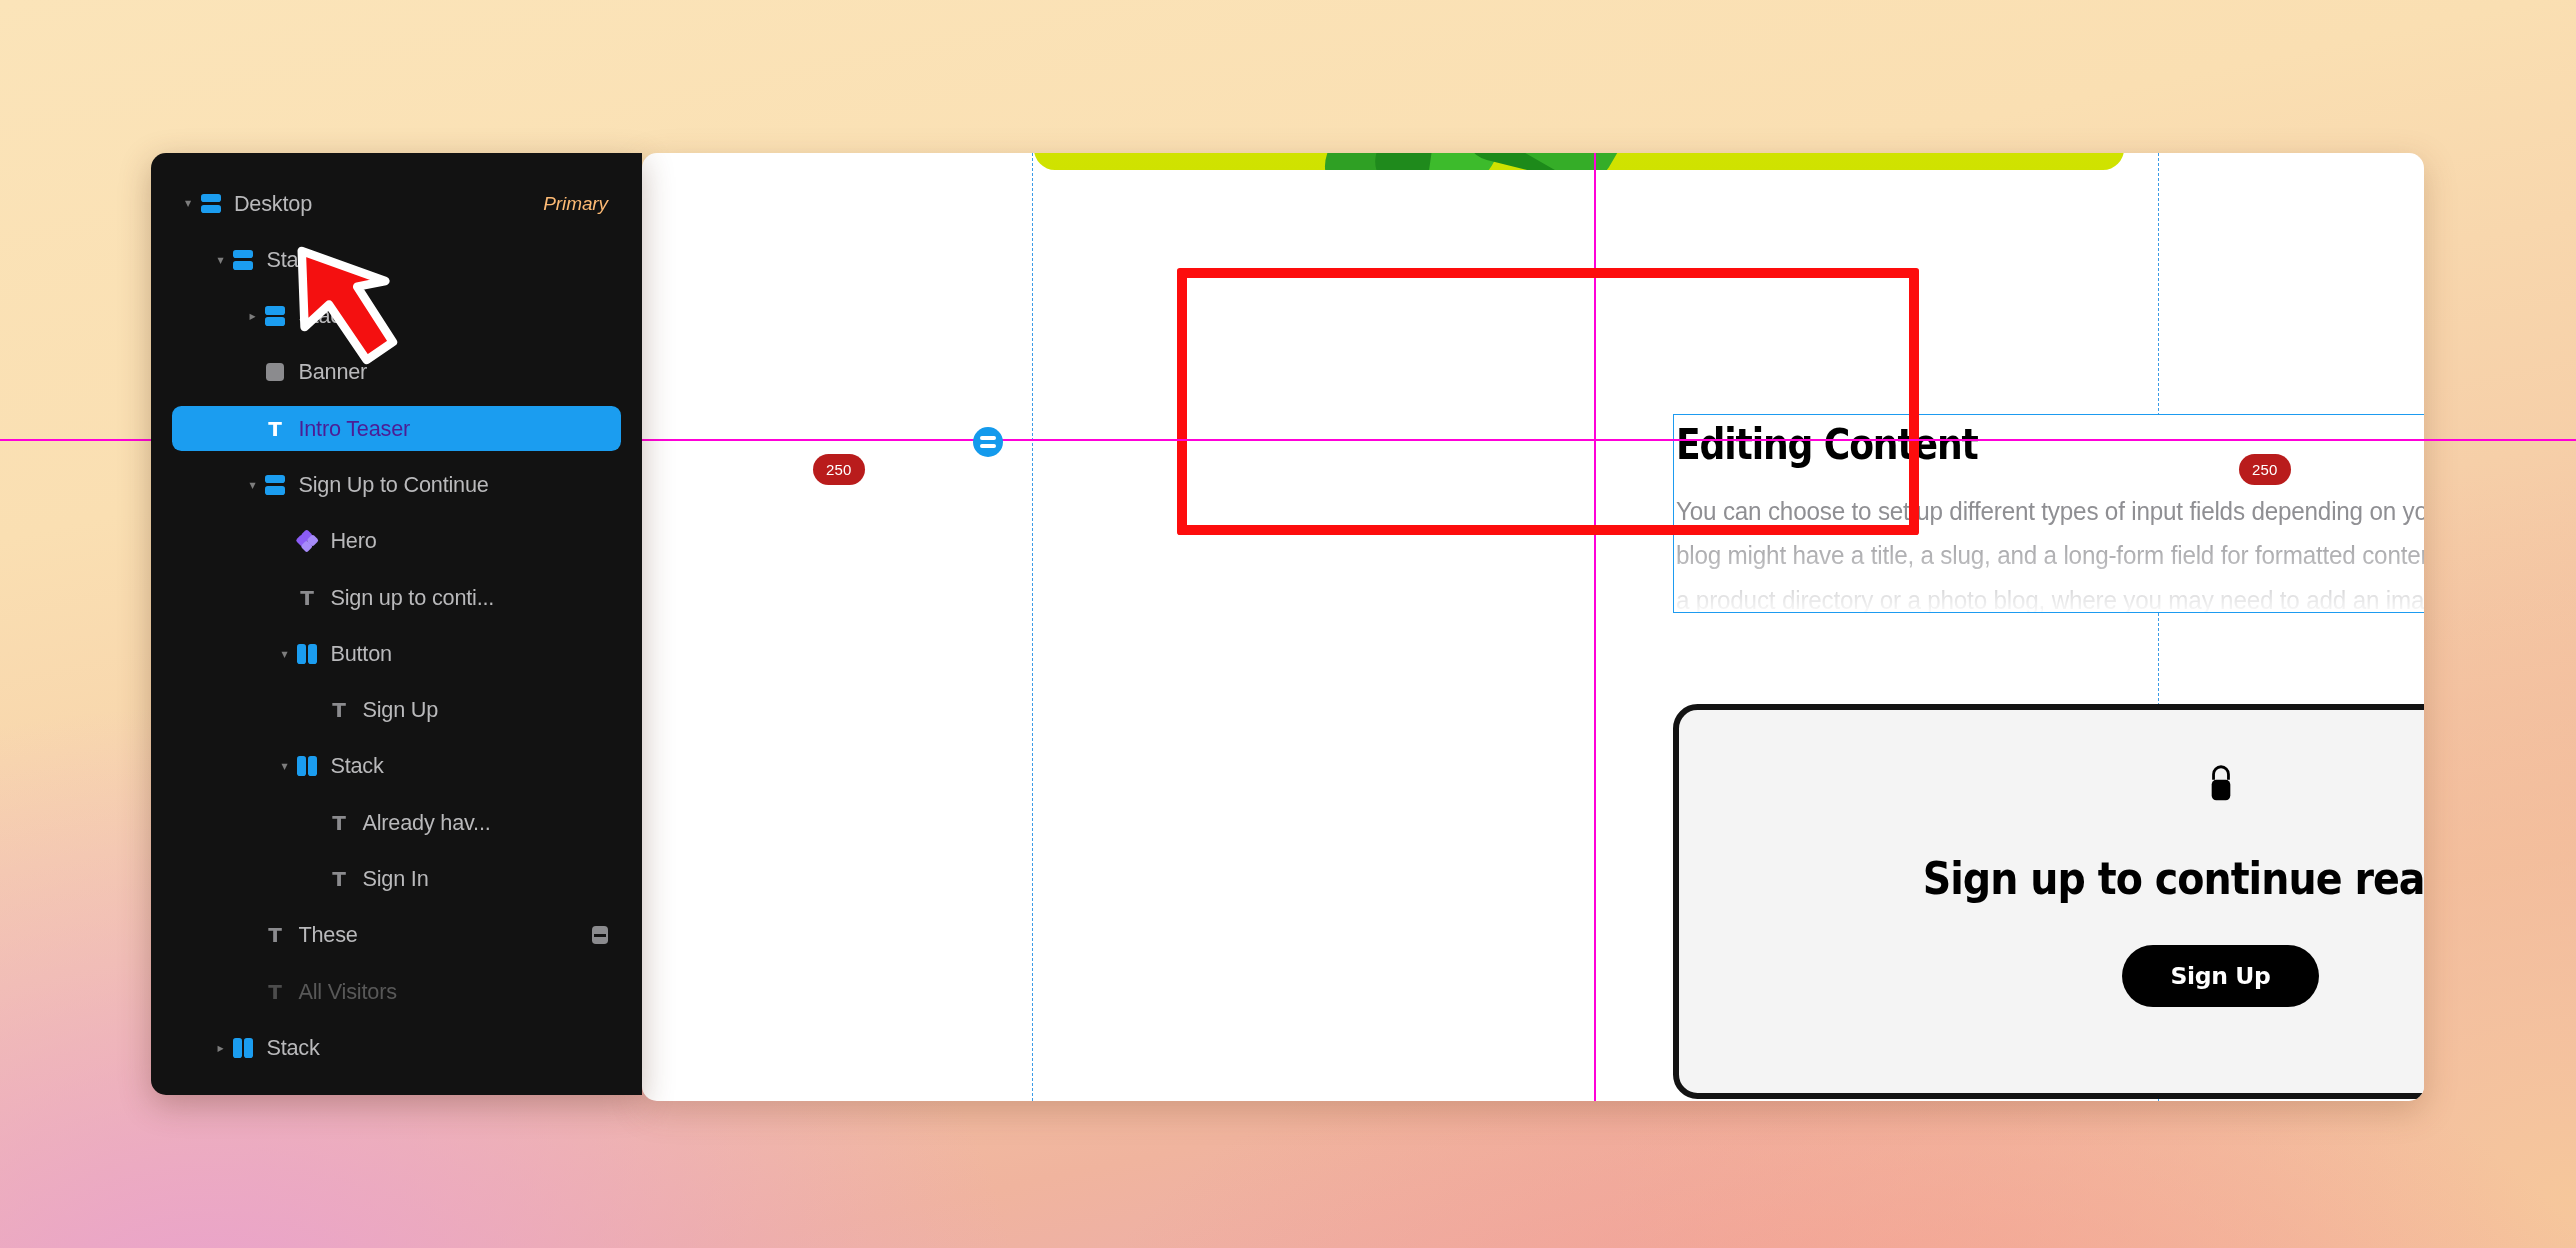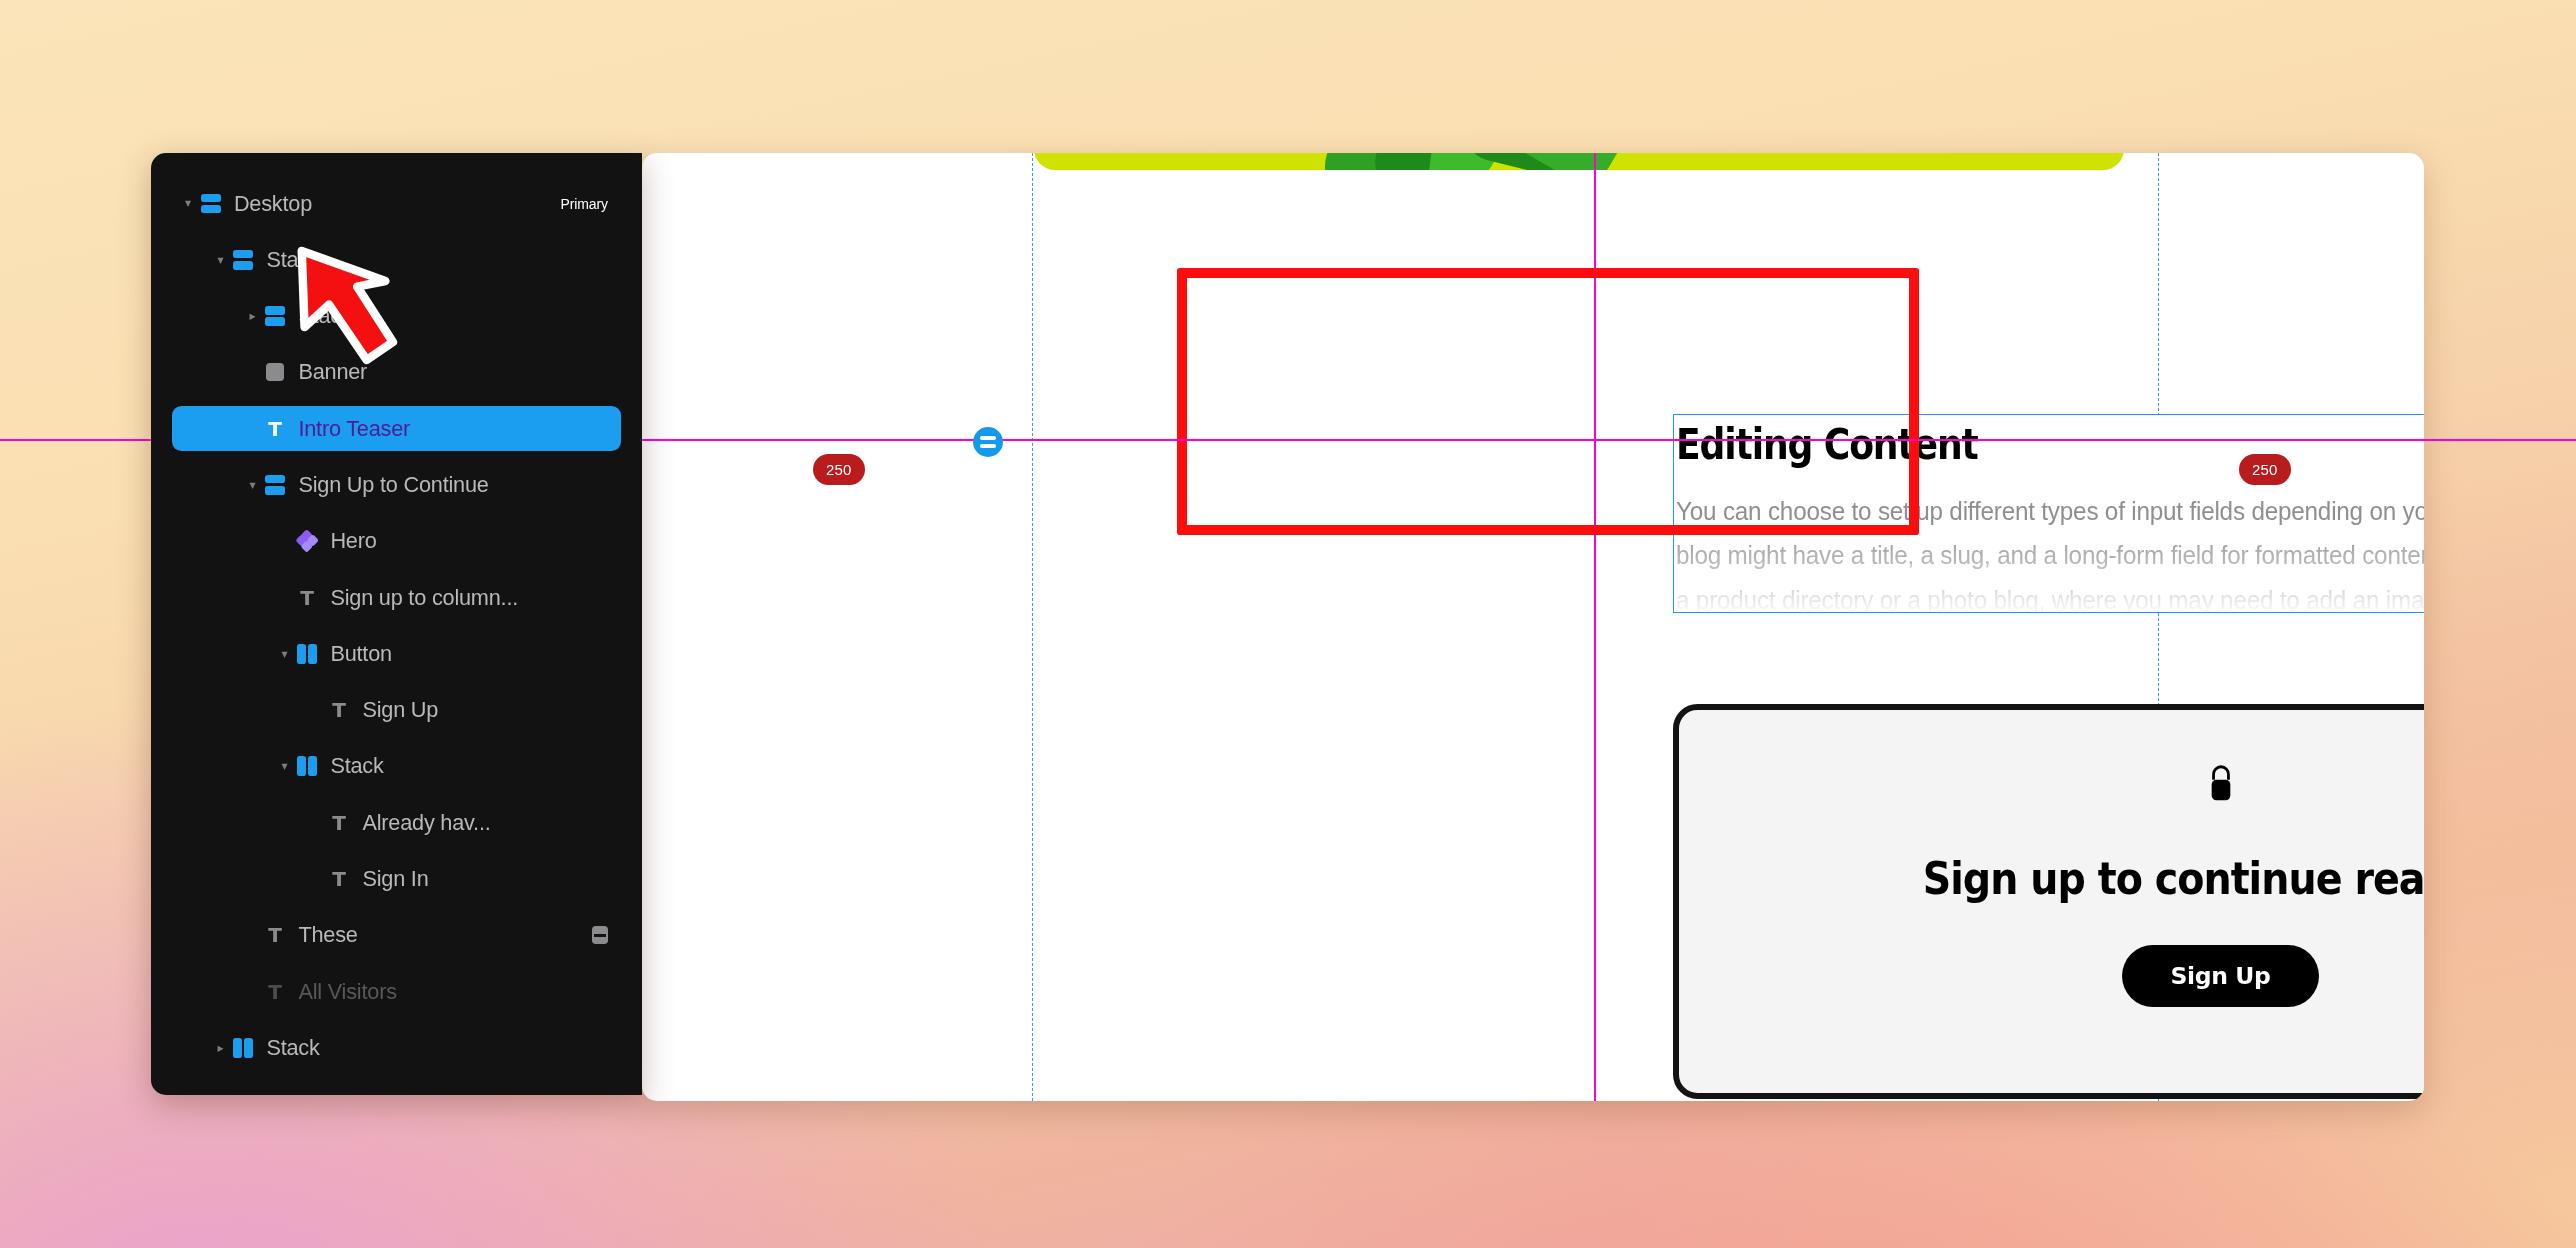--- a/index.html
+++ b/index.html
@@ -152,21 +152,21 @@
     color:#7d7d7d; font-size:12.2px; line-height:1;
   }
   .row .ico { flex:0 0 28px; display:flex; align-items:center; justify-content:center; }
   .row .lbl {
     font-size:21.7px; color:#b9b9bb; letter-spacing:-0.2px;
     white-space:nowrap; margin-left:9.4px;
   }
   .row.sel .lbl { color:#4c1d95; }
   .row.dim .lbl { color:#585858; }
   .row .tag {
-    margin-left:auto; font-size:14px; color:#ffffff; letter-spacing:-0.1px;
+    margin-left:auto; font-size:19px; color:#fdba74; letter-spacing:-0.1px;font-style:italic;
   }
   .row .badge { margin-left:auto; display:flex; }
 
   
   .ic-stackh { width:20px; height:20px; display:flex; flex-direction:column; gap:2.8px; }
   .ic-stackh i { display:block; width:20px; height:8.5px; background:#1b9df0; border-radius:2.8px; }
   .ic-stackv { width:20px; height:20px; display:flex; gap:2.8px; }
   .ic-stackv i { display:block; width:8.5px; height:20px; background:#1b9df0; border-radius:2.8px; }
   .ic-banner { width:18px; height:18px; background:#8b8b8e; border-radius:3.8px; }
   .ic-text { font-size:20px; color:#8b8b8e; font-weight:bold; line-height:1; font-family:"DejaVu Sans",sans-serif; }
@@ -317,21 +317,21 @@
               <i></i>
             </span>
           </span>
           <span class="lbl">Hero</span>
         </div>
         <div class="row i3">
           <span class="twisty"></span>
           <span class="ico">
             <span class="ic-text">T</span>
           </span>
-          <span class="lbl">Sign up to column...</span>
+          <span class="lbl">Sign up to conti...</span>
         </div>
         <div class="row i3">
           <span class="twisty">▾</span>
           <span class="ico">
             <span class="ic-stackv">
               <i></i>
               <i></i>
             </span>
           </span>
           <span class="lbl">Button</span>

